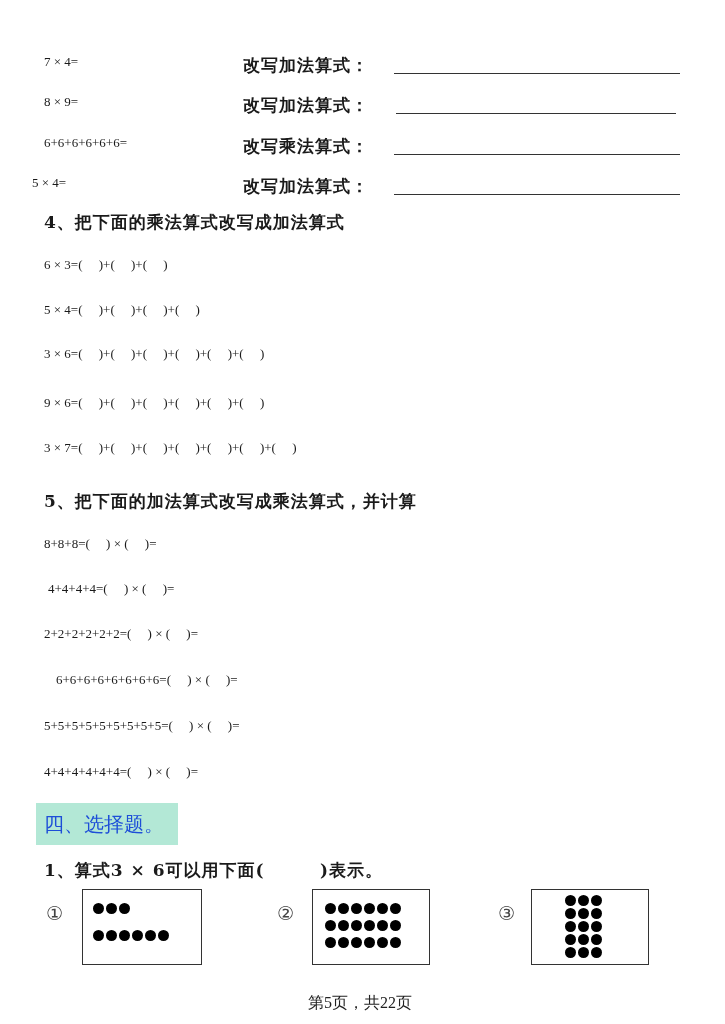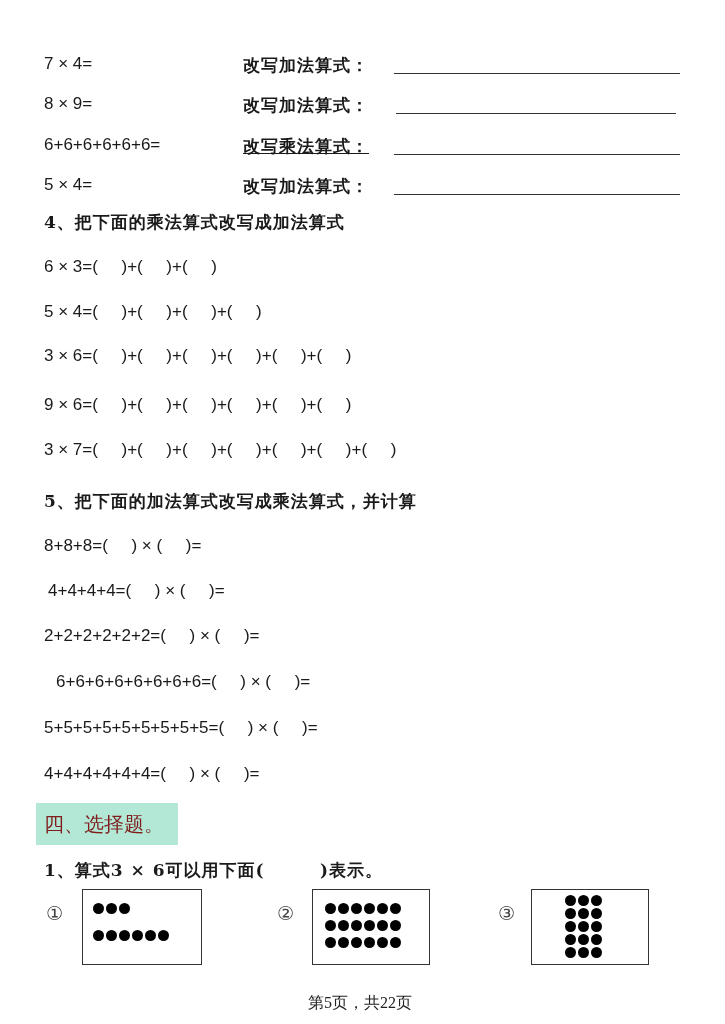--- a/index.html
+++ b/index.html
@@ -1,46 +1,46 @@
 <!DOCTYPE html>
 <html><head>
 <meta charset="utf-8">
 <style>
   html, body { margin: 0; padding: 0; background: #ffffff; }
   body { width: 725px; height: 1024px; position: relative; overflow: hidden;
          font-family: "DejaVu Serif", "Liberation Serif", serif; color: #1a1a1a; }
   .abs { position: absolute; white-space: nowrap; }
-  .num { font-family: Liberation Sans, sans-serif; font-size: 17px; }
+  .num { font-family: Liberation Serif, serif; font-size: 13px; }
   .cn { font-family: "DejaVu Serif", "Liberation Serif", serif; font-size: 17px; font-weight: bold; letter-spacing: 1px; }
   .uline { position: absolute; height: 0; border-bottom: 1.5px solid #333; }
   .section-head { position: absolute; left: 36px; top: 803px; width: 142px; height: 42px;
                   background: #b3e8d6; }
   .section-head span { position: absolute; left: 8px; top: 8px; font-size: 20px;
-                       font-family: "DejaVu Sans", "Liberation Sans", sans-serif; color: #7f1d1d; }
+                       font-family: "DejaVu Sans", "Liberation Sans", sans-serif; color: #1d4ed8; }
   .box { position: absolute; border: 1.5px solid #333; background: #fff; }
   .dot { position: absolute; width: 11px; height: 11px; border-radius: 50%; background: #000; }
   .circ { font-size: 19px; font-family: "DejaVu Sans", sans-serif; color: #444; }
   .footer { font-family: "Liberation Serif", "DejaVu Serif", serif; font-size: 16px; color: #222; }
 </style>
 </head>
 <body>
 
 <div class="abs num" style="left:44px;top:54px;">7 × 4=</div>
 <div class="abs cn" style="left:243px;top:54px;">改写加法算式：</div>
 <div class="uline" style="left:394px;top:73px;width:286px;"></div>
 
 <div class="abs num" style="left:44px;top:94px;">8 × 9=</div>
 <div class="abs cn" style="left:243px;top:94px;">改写加法算式：</div>
 <div class="uline" style="left:396px;top:113px;width:280px;"></div>
 
 <div class="abs num" style="left:44px;top:135px;">6+6+6+6+6+6=</div>
-<div class="abs cn" style="left:243px;top:135px;text-decoration:underline;">改写乘法算式：</div>
+<div class="abs cn" style="left:243px;top:135px;">改写乘法算式：</div>
 <div class="uline" style="left:394px;top:154px;width:286px;"></div>
 
-<div class="abs num" style="left:44px;top:175px;">5 × 4=</div>
+<div class="abs num" style="left:32px;top:175px;">5 × 4=</div>
 <div class="abs cn" style="left:243px;top:175px;">改写加法算式：</div>
 <div class="uline" style="left:394px;top:194px;width:286px;"></div>
 
 <div class="abs cn" style="left:44px;top:211px;">4、把下面的乘法算式改写成加法算式</div>
 <div class="abs num" style="left:44px;top:257px;">6 × 3=(&nbsp;&nbsp;&nbsp;&nbsp;&nbsp;)+(&nbsp;&nbsp;&nbsp;&nbsp;&nbsp;)+(&nbsp;&nbsp;&nbsp;&nbsp;&nbsp;)</div>
 <div class="abs num" style="left:44px;top:302px;">5 × 4=(&nbsp;&nbsp;&nbsp;&nbsp;&nbsp;)+(&nbsp;&nbsp;&nbsp;&nbsp;&nbsp;)+(&nbsp;&nbsp;&nbsp;&nbsp;&nbsp;)+(&nbsp;&nbsp;&nbsp;&nbsp;&nbsp;)</div>
 <div class="abs num" style="left:44px;top:346px;text-align:right;">3 × 6=(&nbsp;&nbsp;&nbsp;&nbsp;&nbsp;)+(&nbsp;&nbsp;&nbsp;&nbsp;&nbsp;)+(&nbsp;&nbsp;&nbsp;&nbsp;&nbsp;)+(&nbsp;&nbsp;&nbsp;&nbsp;&nbsp;)+(&nbsp;&nbsp;&nbsp;&nbsp;&nbsp;)+(&nbsp;&nbsp;&nbsp;&nbsp;&nbsp;)</div>
 <div class="abs num" style="left:44px;top:395px;">9 × 6=(&nbsp;&nbsp;&nbsp;&nbsp;&nbsp;)+(&nbsp;&nbsp;&nbsp;&nbsp;&nbsp;)+(&nbsp;&nbsp;&nbsp;&nbsp;&nbsp;)+(&nbsp;&nbsp;&nbsp;&nbsp;&nbsp;)+(&nbsp;&nbsp;&nbsp;&nbsp;&nbsp;)+(&nbsp;&nbsp;&nbsp;&nbsp;&nbsp;)</div>
 <div class="abs num" style="left:44px;top:440px;">3 × 7=(&nbsp;&nbsp;&nbsp;&nbsp;&nbsp;)+(&nbsp;&nbsp;&nbsp;&nbsp;&nbsp;)+(&nbsp;&nbsp;&nbsp;&nbsp;&nbsp;)+(&nbsp;&nbsp;&nbsp;&nbsp;&nbsp;)+(&nbsp;&nbsp;&nbsp;&nbsp;&nbsp;)+(&nbsp;&nbsp;&nbsp;&nbsp;&nbsp;)+(&nbsp;&nbsp;&nbsp;&nbsp;&nbsp;)</div>
 

